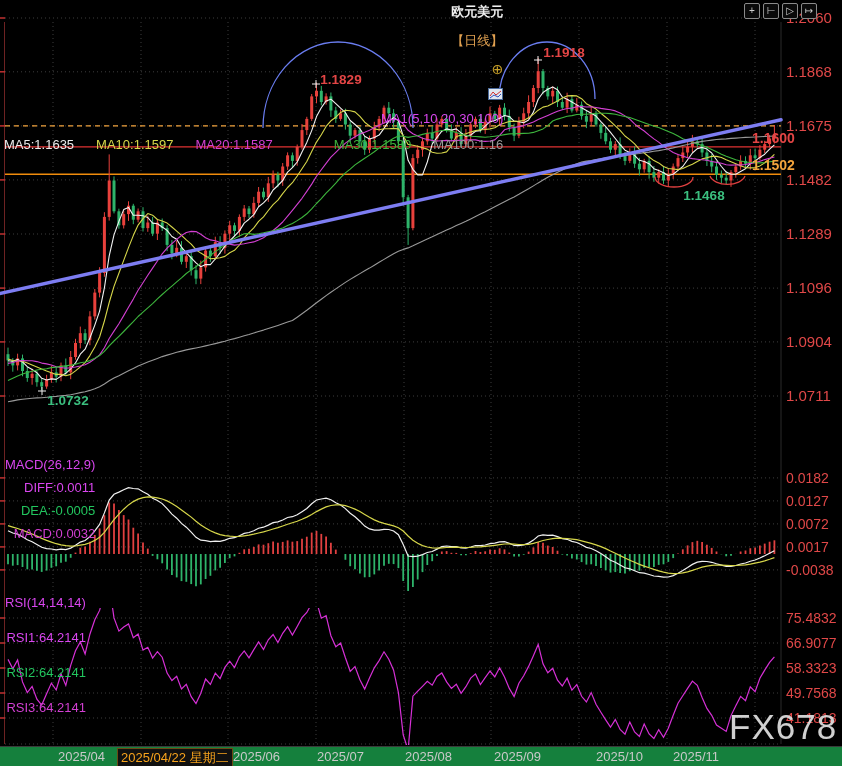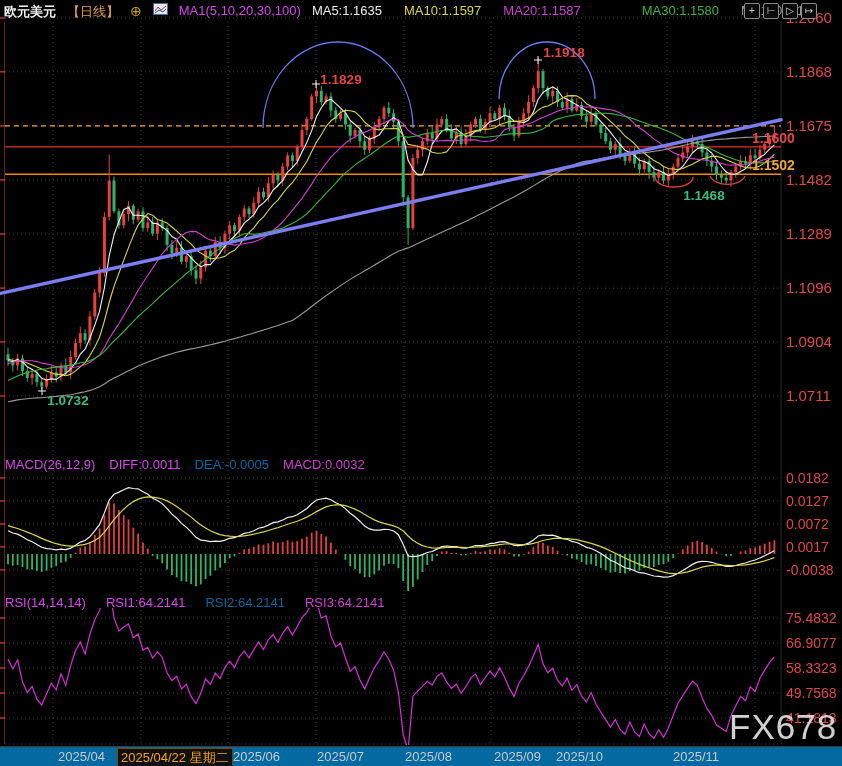--- a/index.html
+++ b/index.html
@@ -1,34 +1,34 @@
 <!DOCTYPE html>
 <html><head>
 <meta charset="utf-8">
 <style>
   html,body{margin:0;padding:0;background:#000;}
   #app{position:relative;width:842px;height:766px;background:#000;overflow:hidden;
        font-family:"Liberation Sans",sans-serif;}
   #chart-layer{position:absolute;left:0;top:0;z-index:1;}
-  .hrow{position:absolute;display:flex;align-items:flex-start;white-space:nowrap;
-        font-size:13px;z-index:4;}
+  .hrow{position:absolute;display:flex;align-items:flex-end;white-space:nowrap;
+        font-size:13px;z-index:4;flex-direction:column;}
   #header-row{left:4px;top:3px;gap:11px;}
-  #macd-row{left:5px;top:457px;gap:14px;}
+  #macd-row{left:5px;top:457px;gap:8px;}
   #rsi-row{left:5px;top:595px;gap:20px;}
   .c-white{color:#d946ef;}
   .c-tan{color:#e0a050;}
   .c-gold{color:#c8a028;font-size:14px;}
-  .c-yellow{color:#0369a1;}
+  .c-yellow{color:#22c55e;}
   .c-magenta{color:#d23fd2;}
   .sym{font-weight:bold;color:#f0f0f0;}
   #ma-values{display:flex;gap:22px;}
   #toolbar{position:absolute;top:3px;left:744px;display:flex;gap:3px;z-index:4;}
   .tbox{width:14px;height:14px;border:1px solid #8a8a8a;border-radius:2px;color:#cfcfcf;
         font-size:10px;line-height:13px;text-align:center;background:#0a0a0a;}
-  #footer{position:absolute;left:0;top:746px;width:842px;height:20px;background:#0369a1;
+  #footer{position:absolute;left:0;top:746px;width:842px;height:20px;background:#15803d;
           border-top:1px solid #3a3a3a;z-index:4;}
   .tlabel{position:absolute;top:2px;font-size:13px;color:#c9c9c9;}
   .tlabel.selected{color:#f7a31c;background:#101010;border:1px solid #6b4a12;
                    padding:0 3px;top:1px;}
   #watermark{position:absolute;left:729px;top:707px;font-size:35px;color:#e2e2e2;
              opacity:.92;letter-spacing:1px;z-index:5;}
   .chart-icon-box{display:inline-block;width:15px;height:12px;}
 </style>
 </head>
 <body>
@@ -682,18 +682,18 @@
     <span class="c-magenta">RSI3:64.2141</span>
   </div>
 
   <div id="footer">
       <div class="tlabel" style="left: 58px;">2025/04</div>
       <div class="tlabel selected" style="left: 117px;">2025/04/22 星期二</div>
       <div class="tlabel" style="left: 233px;">2025/06</div>
       <div class="tlabel" style="left: 317px;">2025/07</div>
       <div class="tlabel" style="left: 405px;">2025/08</div>
       <div class="tlabel" style="left: 494px;">2025/09</div>
-      <div class="tlabel" style="left: 556px;">2025/10</div>
+      <div class="tlabel" style="left: 596px;">2025/10</div>
       <div class="tlabel" style="left: 673px;">2025/11</div>
     </div>
 
   <div id="watermark">FX678</div>
 </div>
 
 </body></html>

